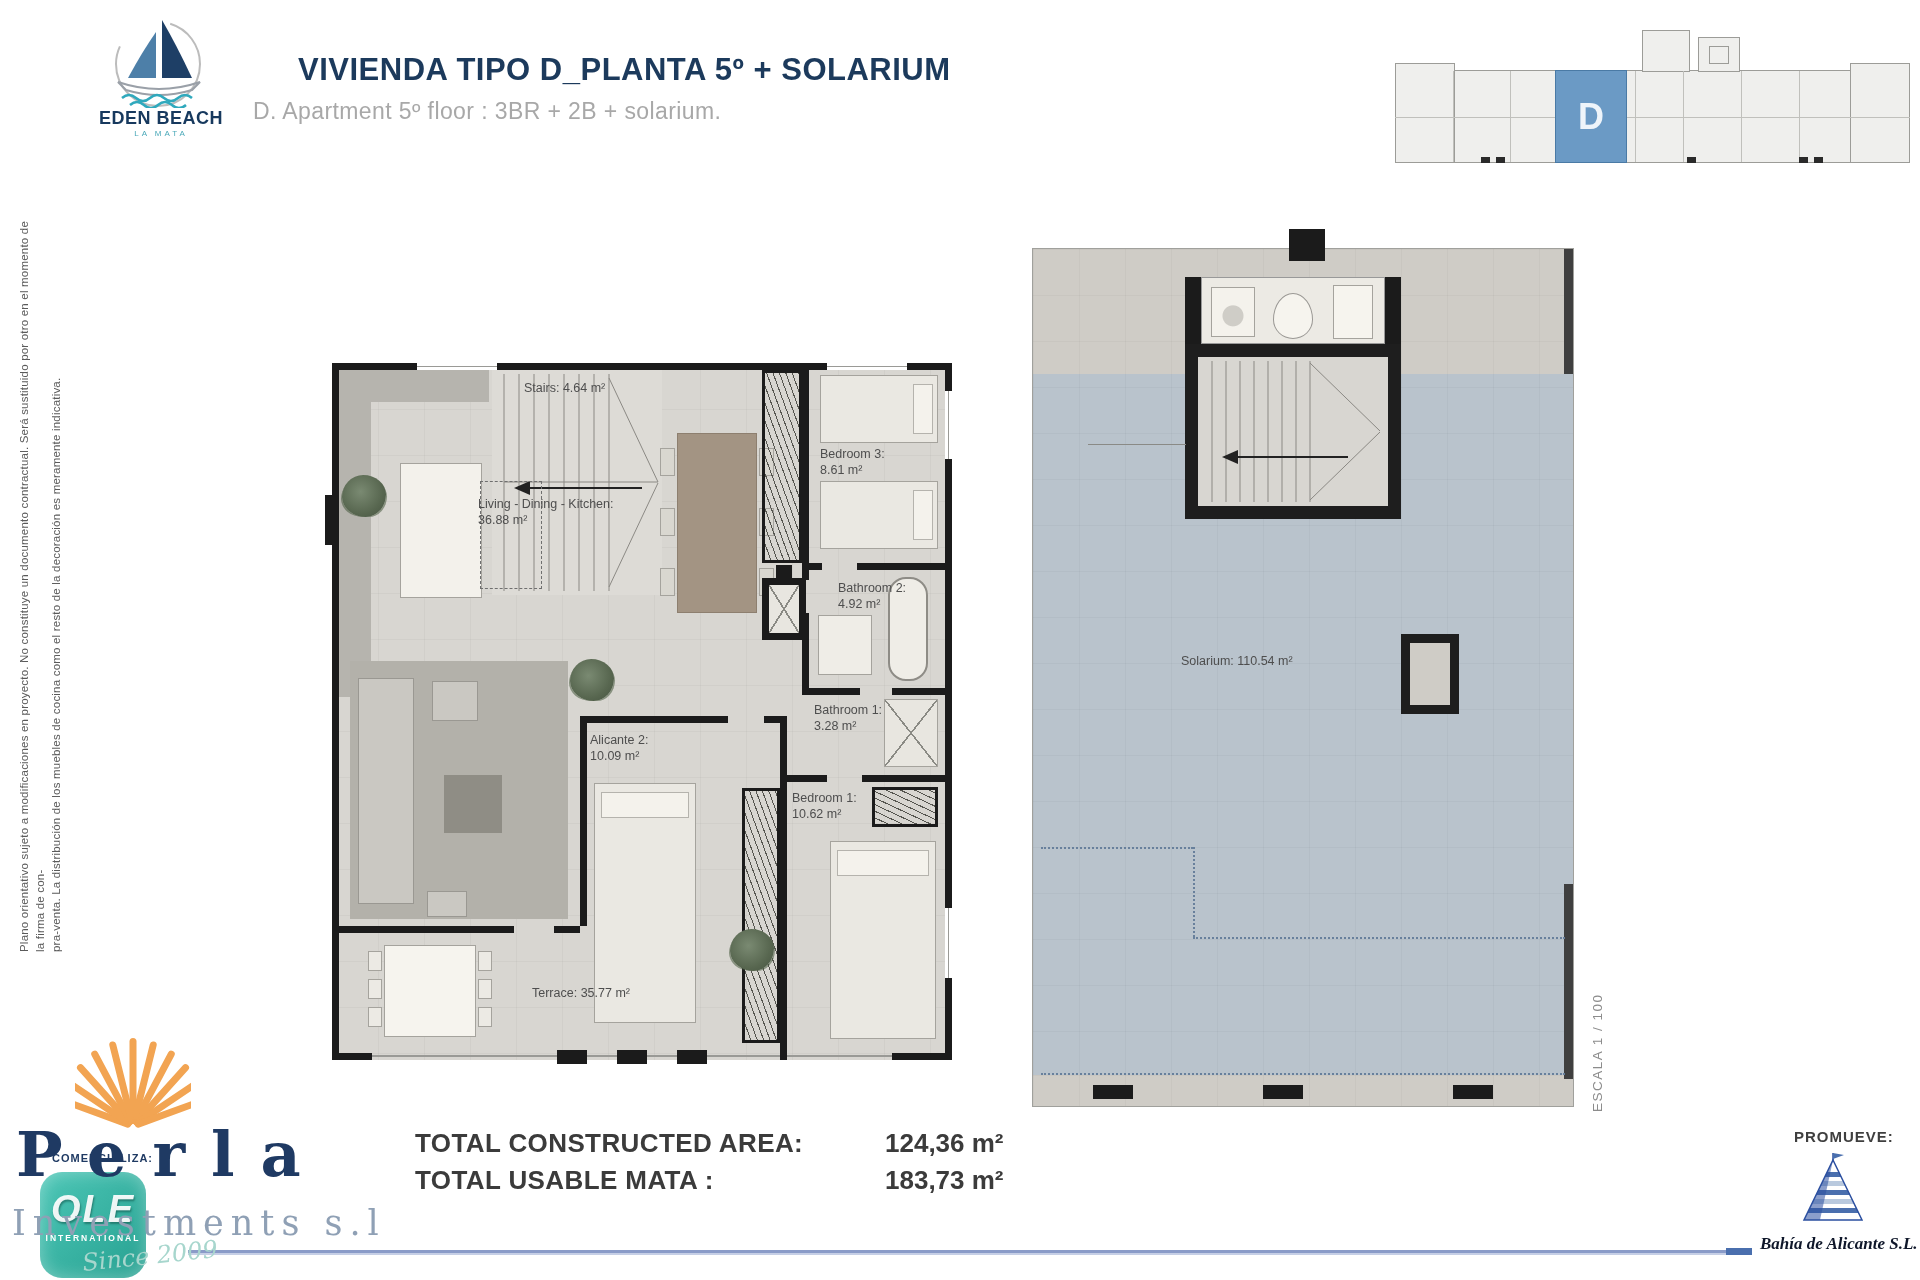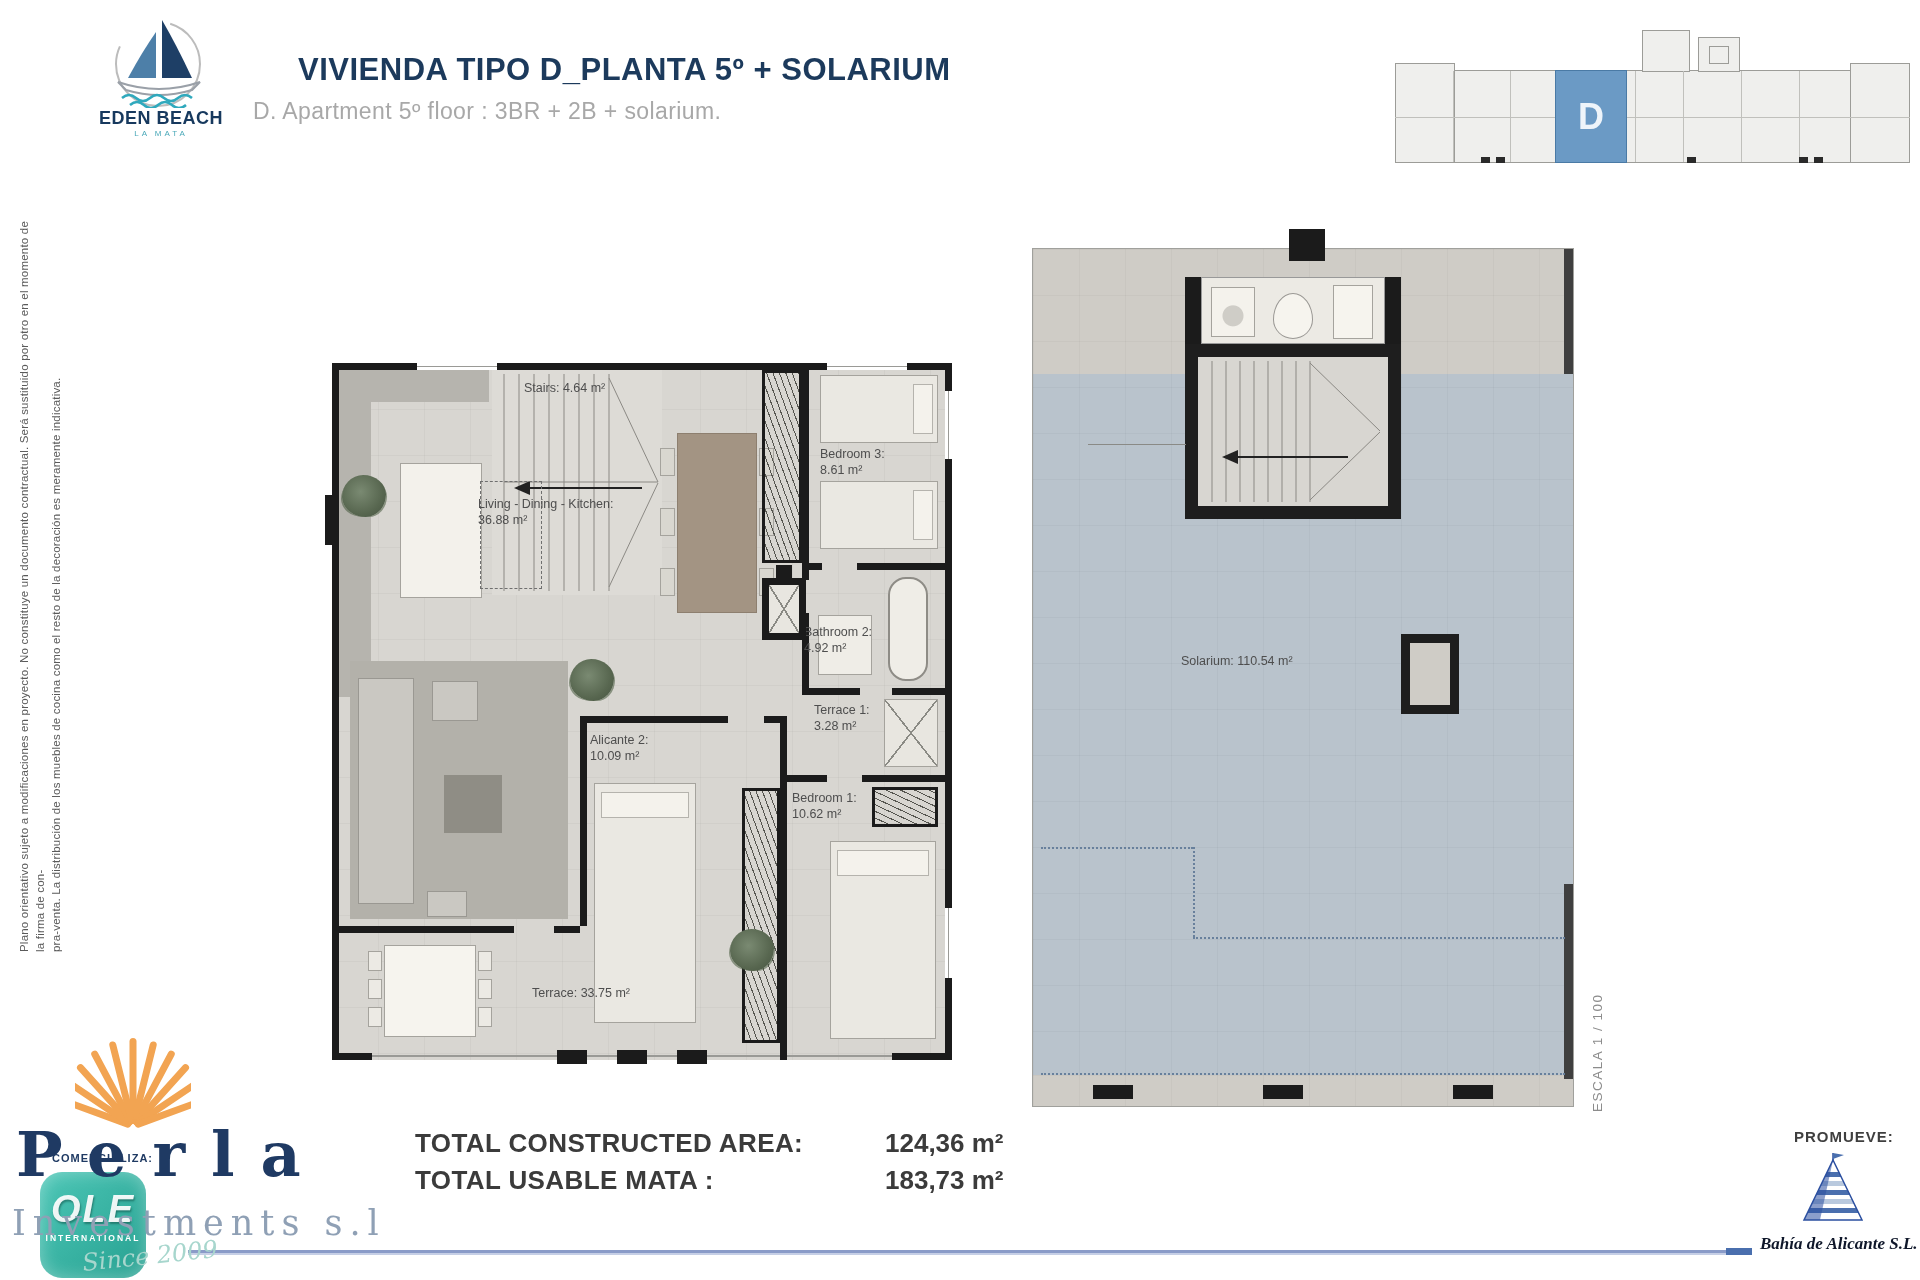--- a/index.html
+++ b/index.html
@@ -189,30 +189,30 @@
   </div>
   <div class="room-label" style="left:488px;top:84px;">
     <div>Bedroom 3:</div>
     <div>8.61 m²</div>
   </div>
 
   <div class="wall" style="left:470px;top:207px;width:7px;height:10px;"></div>
   <div class="wall" style="left:470px;top:250px;width:7px;height:75px;"></div>
   <div class="furn" style="left:486px;top:252px;width:54px;height:60px;background:#efede7;"></div>
   <div class="tub" style="left:556px;top:214px;width:40px;height:104px;"></div>
-  <div class="room-label" style="left:472px;top:218px;margin-top:44px;">
+  <div class="room-label" style="left:506px;top:218px;">
     <div>Bathroom 2:</div>
     <div>4.92 m²</div>
   </div>
   <div class="wall" style="left:470px;top:325px;width:58px;height:7px;"></div>
   <div class="wall" style="left:560px;top:325px;width:60px;height:7px;"></div>
 
   <div class="furn xlines" style="left:552px;top:336px;width:54px;height:68px;background-color:#e8e6e0;"></div>
   <div class="room-label" style="left:482px;top:340px;">
-    <div>Terrace 1:</div>
+    <div>Bathroom 1:</div>
     <div>3.28 m²</div>
   </div>
   <div class="wall" style="left:455px;top:412px;width:40px;height:7px;"></div>
   <div class="wall" style="left:530px;top:412px;width:90px;height:7px;"></div>
   <div class="abs xlines" style="left:430px;top:215px;width:44px;height:62px;border:7px solid #1b1b1b;box-sizing:border-box;background-color:#e8e6e0;"></div>
   <div class="wall" style="left:444px;top:202px;width:16px;height:14px;"></div>
 
   <div class="wall" style="left:248px;top:353px;width:148px;height:7px;"></div>
   <div class="wall" style="left:432px;top:353px;width:16px;height:7px;"></div>
   <div class="wall" style="left:248px;top:353px;width:7px;height:210px;"></div>
@@ -237,21 +237,21 @@
 
   <div class="wall" style="left:7px;top:563px;width:175px;height:7px;"></div>
   <div class="wall" style="left:222px;top:563px;width:26px;height:7px;"></div>
   <div class="furn" style="left:52px;top:582px;width:92px;height:92px;background:#f6f4ee;"></div>
   <div class="furn" style="left:36px;top:588px;width:14px;height:20px;background:#eceae4;"></div>
   <div class="furn" style="left:36px;top:616px;width:14px;height:20px;background:#eceae4;"></div>
   <div class="furn" style="left:36px;top:644px;width:14px;height:20px;background:#eceae4;"></div>
   <div class="furn" style="left:146px;top:588px;width:14px;height:20px;background:#eceae4;"></div>
   <div class="furn" style="left:146px;top:616px;width:14px;height:20px;background:#eceae4;"></div>
   <div class="furn" style="left:146px;top:644px;width:14px;height:20px;background:#eceae4;"></div>
-  <div class="room-label" style="left:200px;top:623px;">Terrace: 33.75 m²</div>
+  <div class="room-label" style="left:200px;top:623px;">Terrace: 35.77 m²</div>
 
   <div class="plant" style="left:10px;top:112px;"></div>
   <div class="plant" style="left:238px;top:296px;"></div>
   <div class="plant" style="left:398px;top:566px;"></div>
 </div>
 
 <div class="abs floor-grid" style="left:1032px;top:248px;width:540px;height:857px;background-color:#b9c3cc;border:1px solid #a0a09c;">
   <div class="abs floor-grid" style="left:0;top:0;width:540px;height:125px;background-color:#cfccc6;"></div>
   <div class="abs floor-grid" style="left:0;top:826px;width:540px;height:31px;background-color:#cfccc6;"></div>
   <div class="abs" style="left:531px;top:0;width:9px;height:125px;background:#3f3f3f;"></div>

